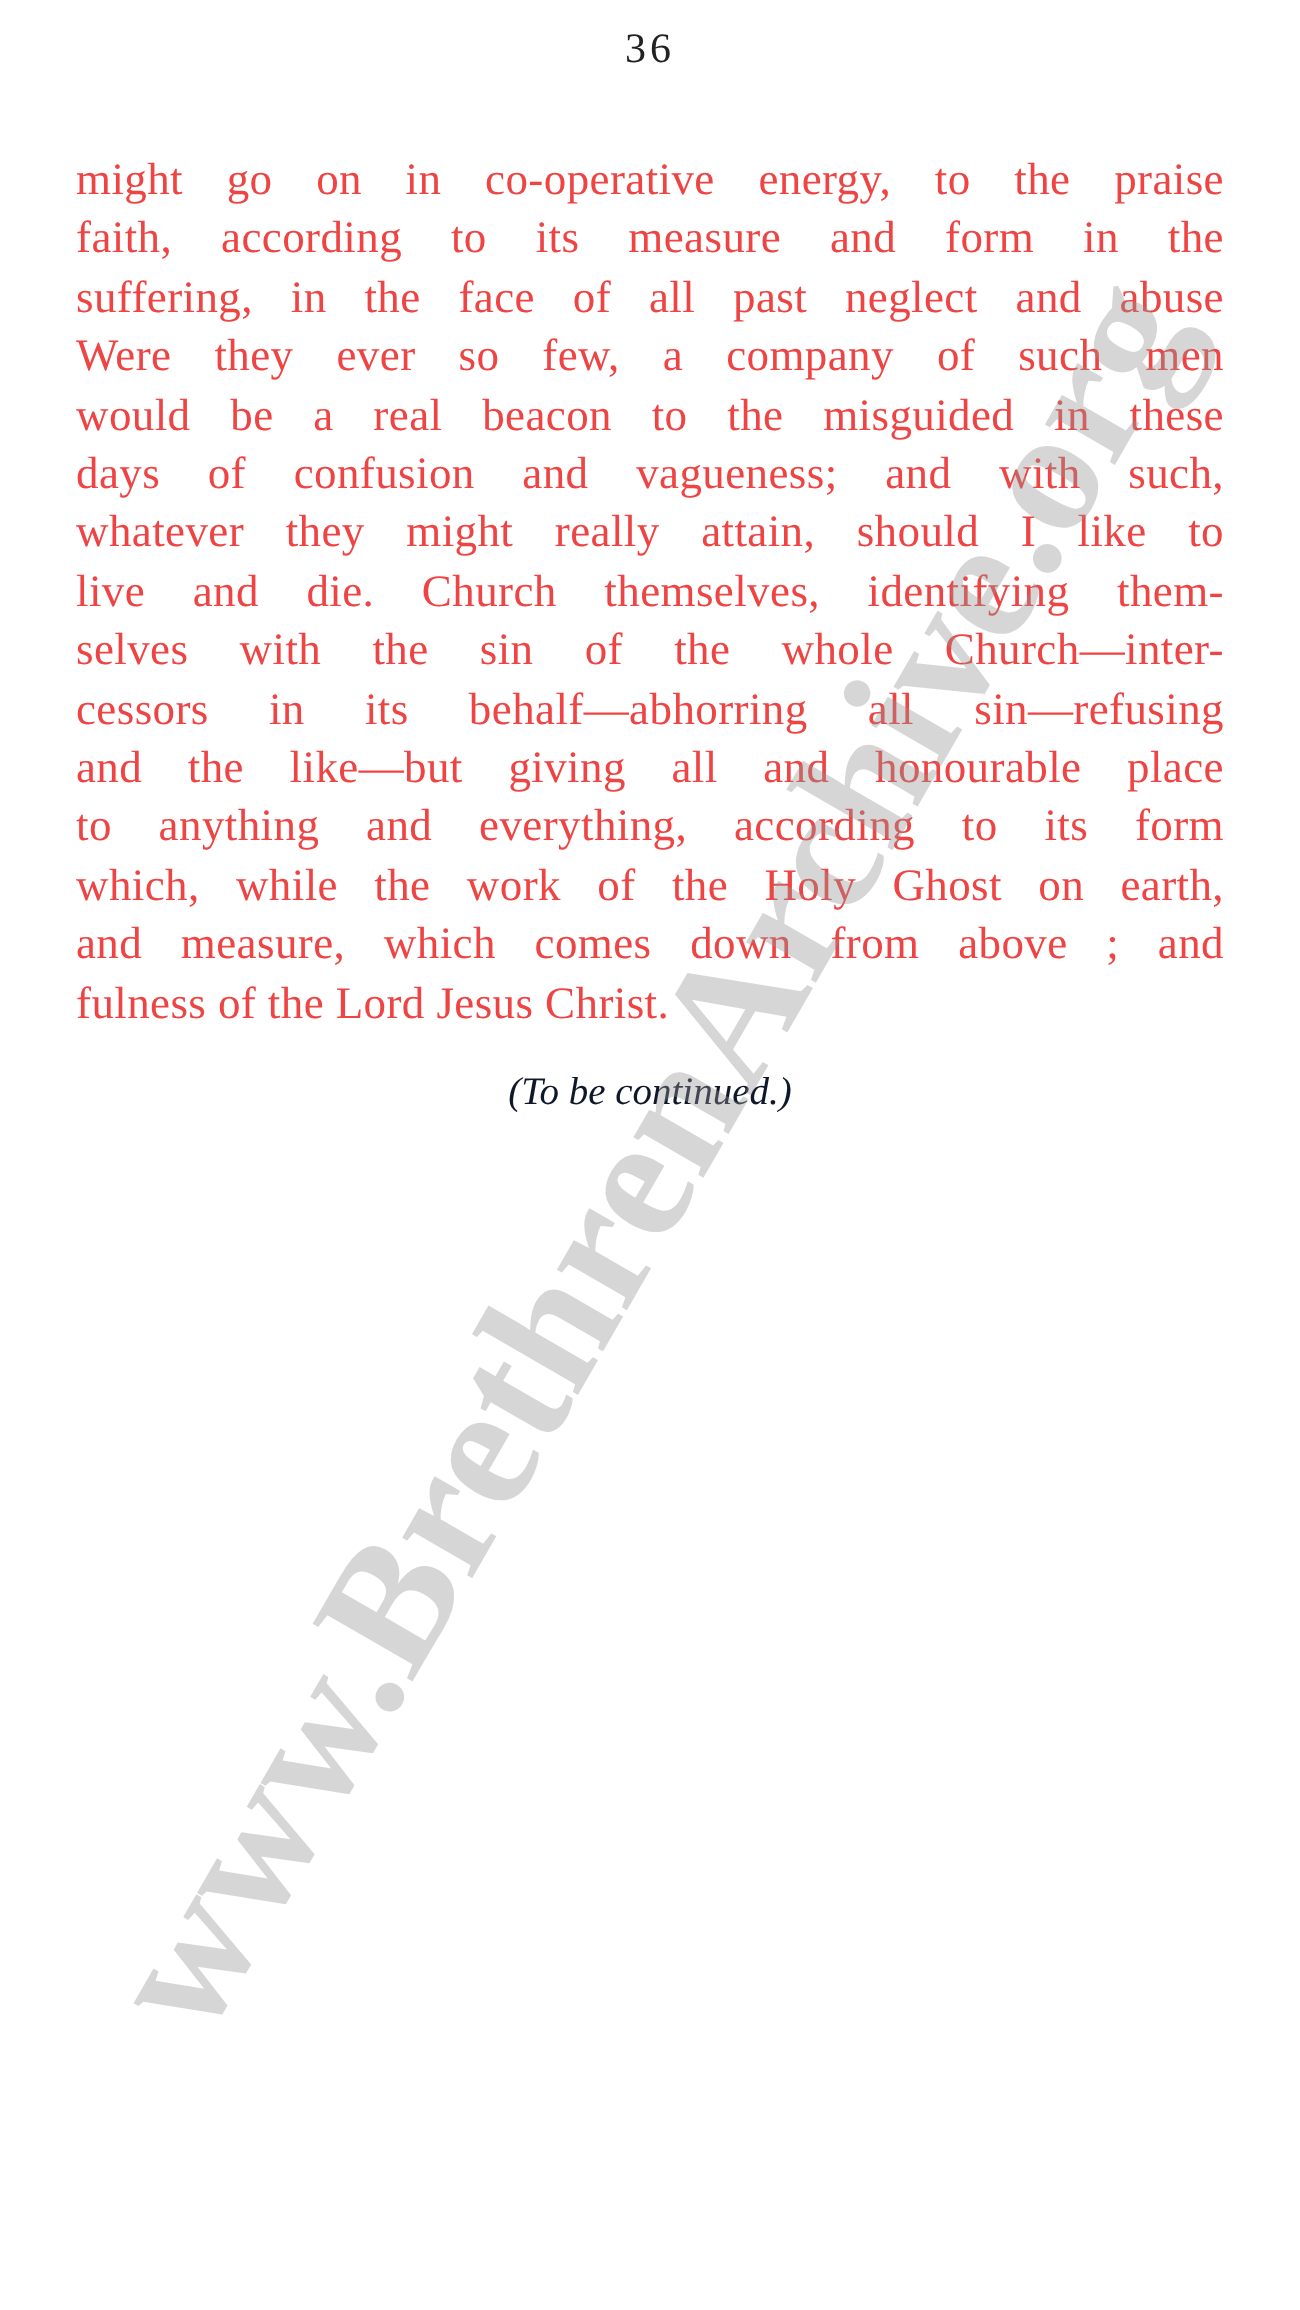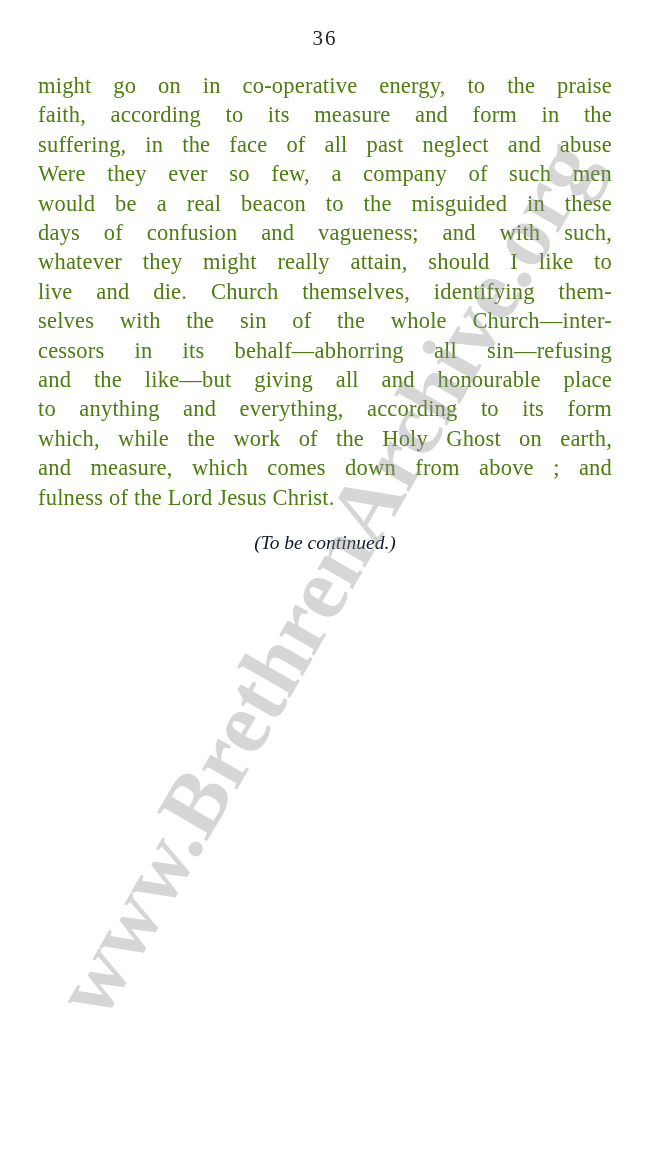--- a/index.html
+++ b/index.html
@@ -10,32 +10,32 @@
   .page {
     position: relative;
     width: 650px;
     height: 1155px;
     background: #ffffff;
     overflow: hidden;
     font-family: "Liberation Serif", serif;
     color: #1c1c1c;
   }
   .page-number {
-    padding-top: 26px;
+    padding-top: 12px;
     text-align: center;
     font-size: 21px;
     letter-spacing: 2px;
     color: #222222;
   }
   .body-text {
-    margin-top: 20px;
+    margin-top: 38px;
     padding: 0 38px;
     font-size: 22.5px;
     line-height: 29.4px;
-    color: #4d7c0f;
+    color: #ef4444;
   }
   .text-line {
     text-align: justify;
     text-align-last: justify;
     white-space: normal;
     letter-spacing: 0.2px;
   }
   .text-line.last {
     text-align: left;
     text-align-last: left;

